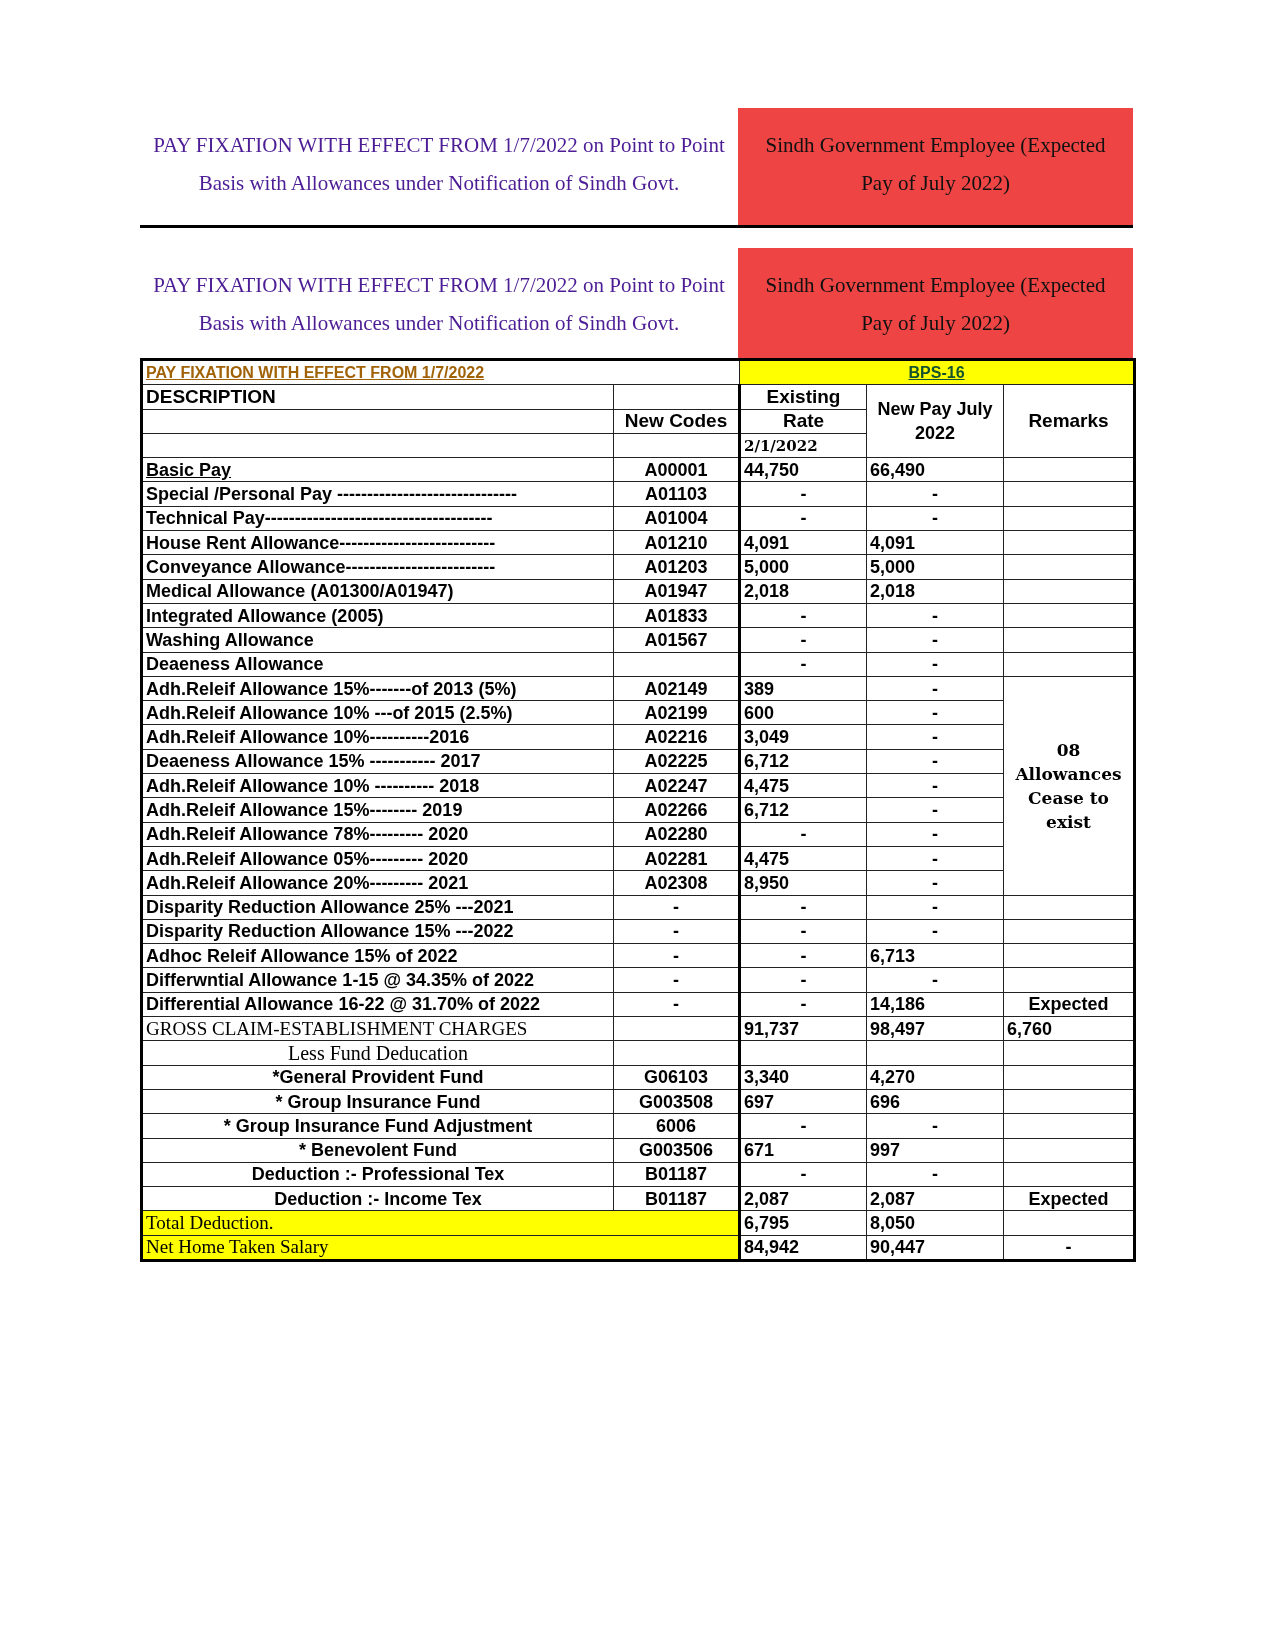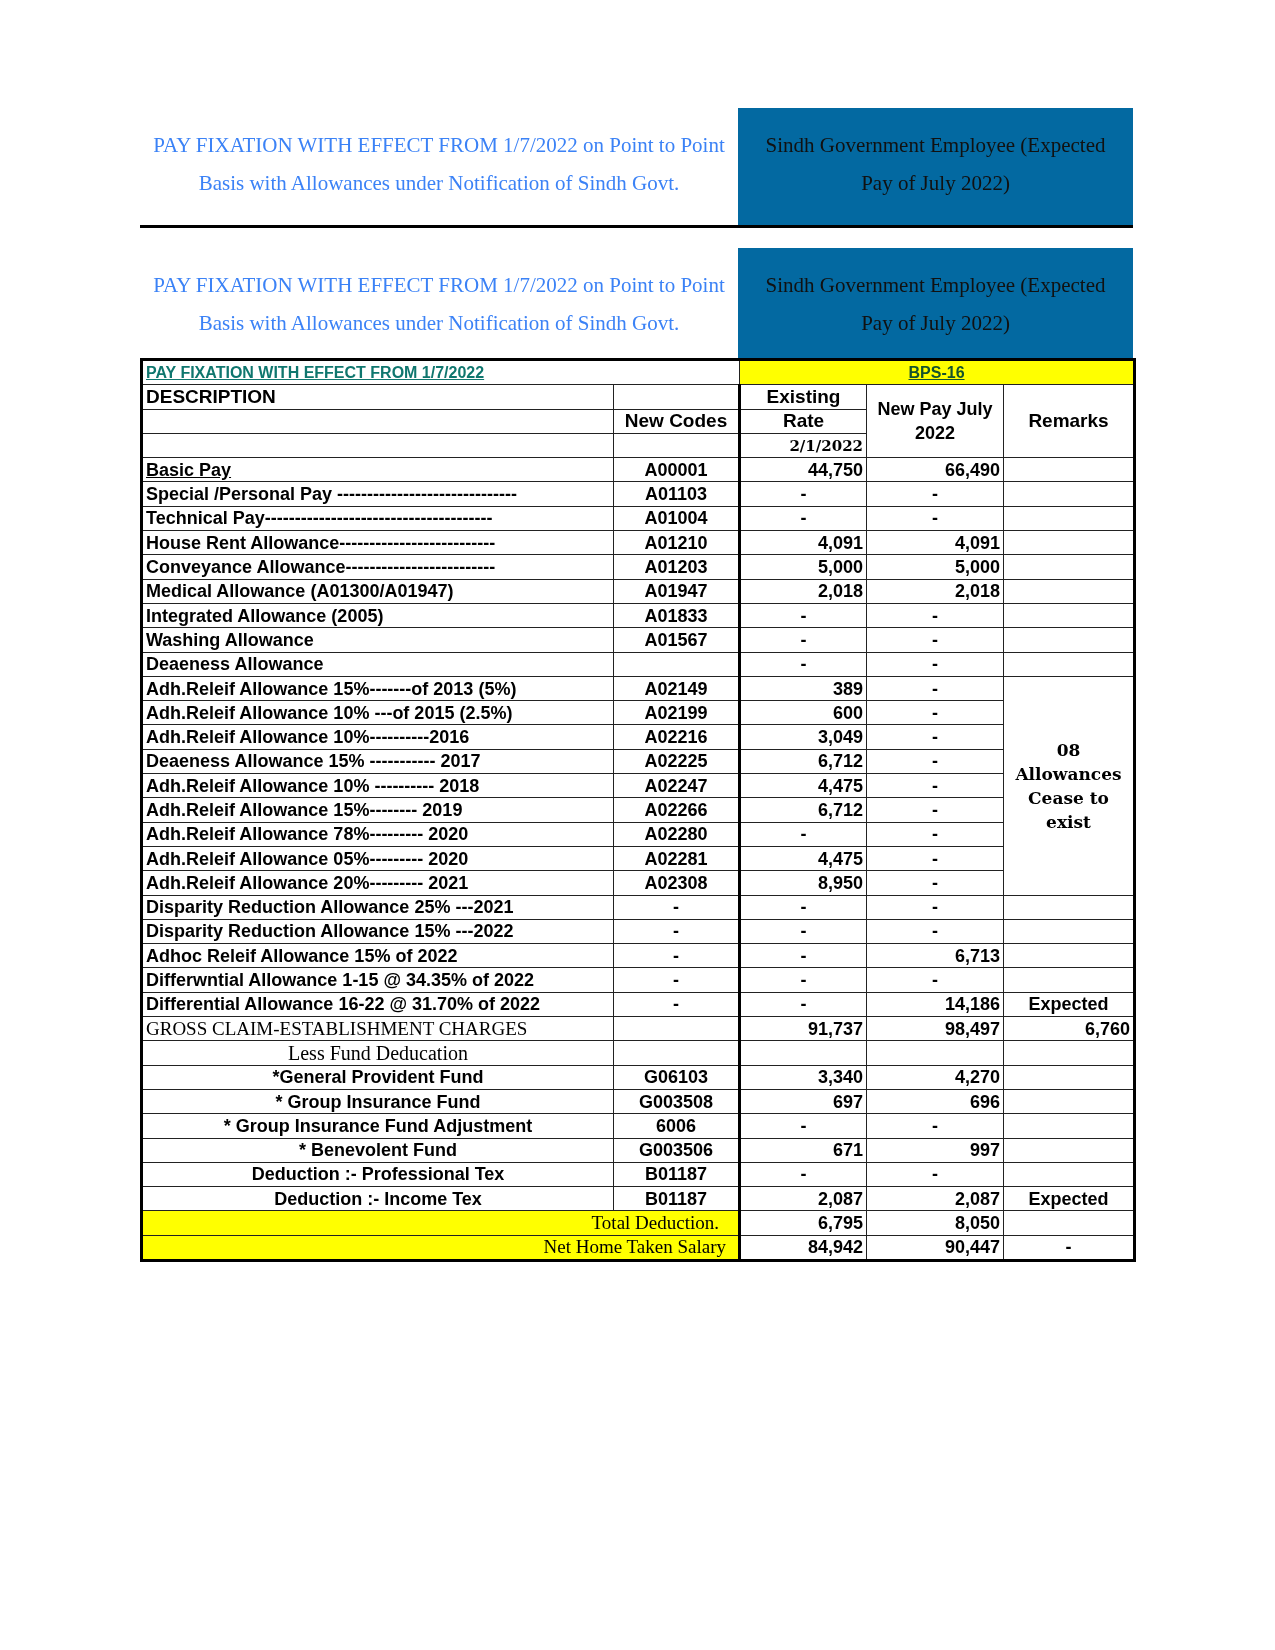--- a/index.html
+++ b/index.html
@@ -2,49 +2,49 @@
 <html><head>
 <meta charset="utf-8">
 <style>
   html, body { margin: 0; padding: 0; background: #ffffff; }
   body { width: 1275px; height: 1650px; position: relative; overflow: hidden; }
 
   .header-block { position: absolute; left: 140px; width: 993px; display: flex; }
   .header-block .left {
     width: 598px; text-align: center;
     font-family: "Liberation Serif", "DejaVu Serif", serif;
-    font-size: 21px; color: #3b82f6; line-height: 38px; padding-top: 18px;
+    font-size: 21px; color: #4c1d95; line-height: 38px; padding-top: 18px;
   }
   .header-block .right {
-    flex: 1; background: #0369a1; text-align: center;
+    flex: 1; background: #ef4444; text-align: center;
     font-family: "Liberation Serif", "DejaVu Serif", serif;
     font-size: 21px; color: #111; line-height: 38px; padding-top: 18px;
   }
   #hdr1 { top: 108px; height: 117px; border-bottom: 3px solid #000; }
   #hdr1 .right { height: 117px; box-sizing: border-box; }
   #hdr2 { top: 248px; height: 110px; }
   #hdr2 .right { height: 110px; box-sizing: border-box; }
 
   table.pay {
     position: absolute; left: 140px; top: 358px;
     border-collapse: collapse; width: 993px; table-layout: fixed;
     border: 3px solid #000;
   }
   table.pay td {
     border: 1.5px solid #222; padding: 0 3px; height: 23.3px;
     font-family: "Liberation Sans", "DejaVu Sans", sans-serif;
     font-size: 18px; font-weight: bold; color: #000;
     white-space: nowrap; overflow: hidden; line-height: 22px;
   }
   td.c { text-align: center; }
-  td.r { text-align: right; padding-right: 8px; }
+  td.r { padding-right: 8px; }
   td.num { font-family: "DejaVu Serif", "Liberation Serif", serif; font-size: 18px; }
   td.thick-l { border-left: 3px solid #000 !important; }
   td.thick-r { border-right: 3px solid #000 !important; }
-  .link-title { color: #0f766e; text-decoration: underline; font-weight: bold; font-size: 16px; }
+  .link-title { color: #a16207; text-decoration: underline; font-weight: bold; font-size: 16px; }
   .yellow { background: #ffff00; }
   .serif-normal { font-family: "Liberation Serif", "DejaVu Serif", serif !important; font-weight: normal !important; font-size: 19px !important; }
   .remark-merged {
     text-align: center; vertical-align: middle;
     font-family: "DejaVu Serif", "Liberation Serif", serif !important;
     font-size: 17px !important; line-height: 24px !important;
     white-space: normal !important; border-right: 3px solid #000 !important;
   }
   .hdr-cell { font-size: 19px !important; }
   .sub-date { font-family: "DejaVu Serif", serif !important; font-size: 15px !important; }

